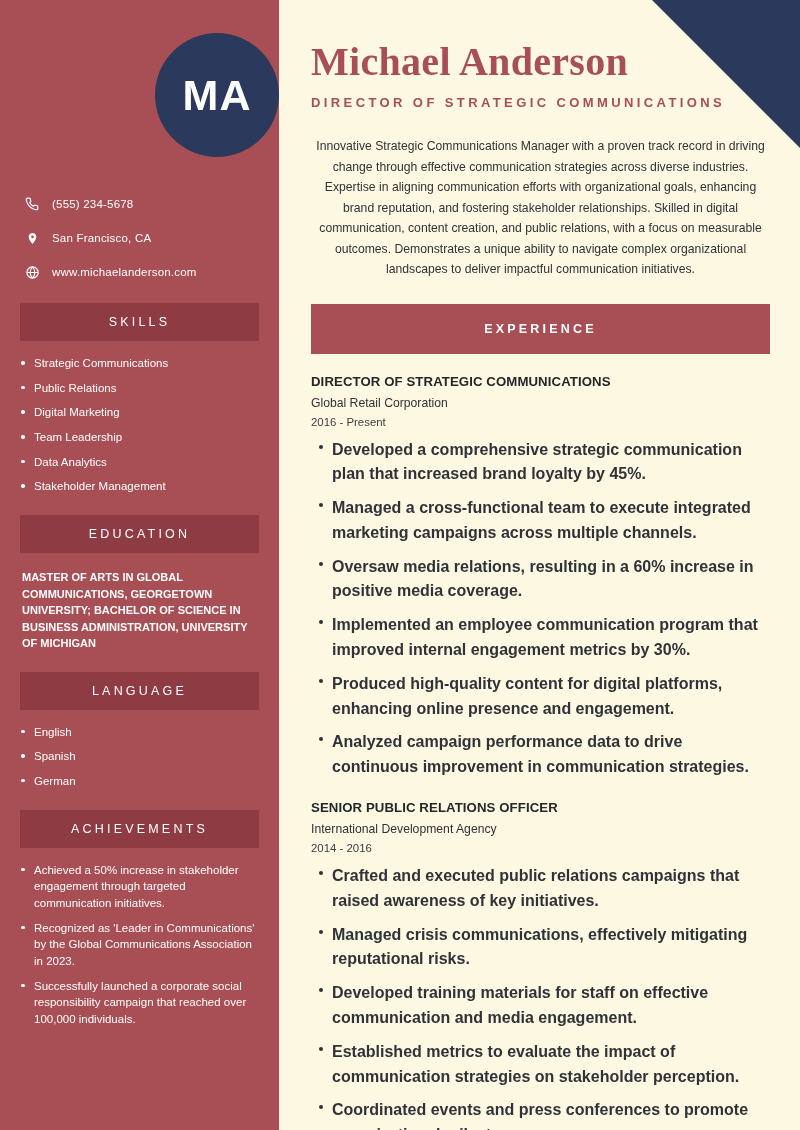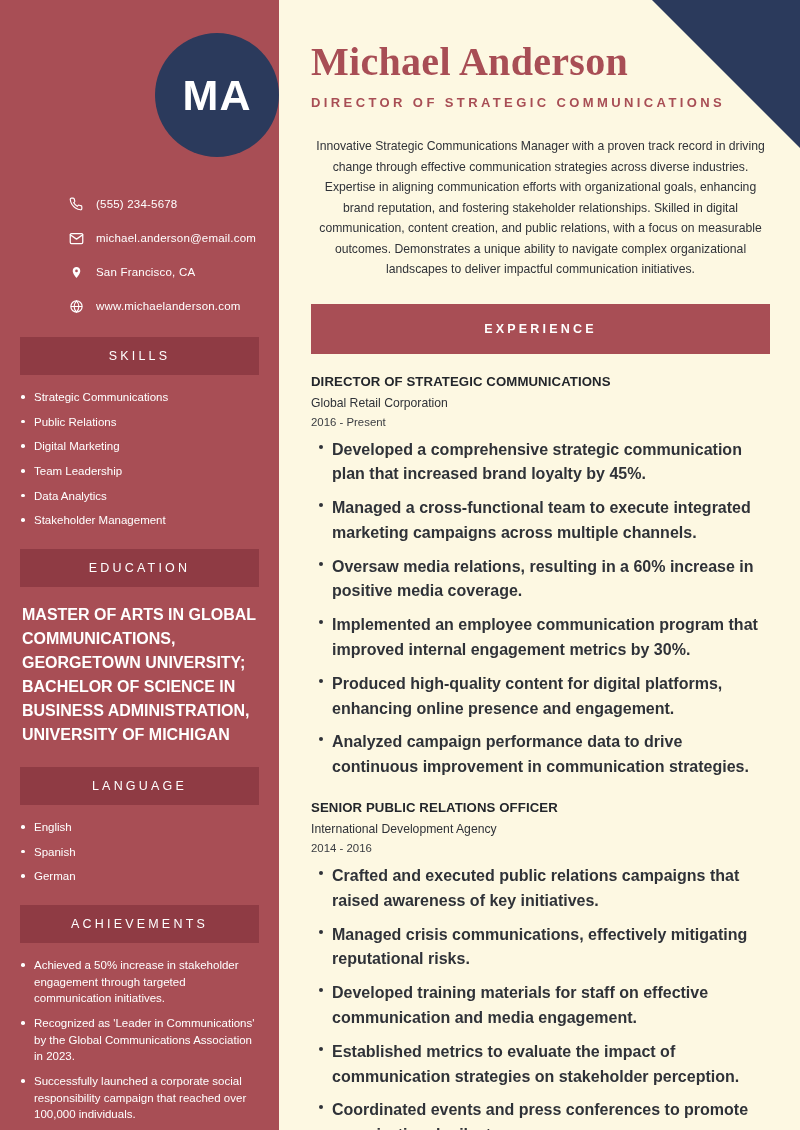--- a/index.html
+++ b/index.html
@@ -46,21 +46,20 @@
     justify-content: center;
     font-size: 43px;
     font-weight: bold;
     letter-spacing: 1px;
     font-family: "Liberation Sans", sans-serif;
   }
 
   .contact-list {
     margin-top: 38px;
     padding-left: 22px;
-    margin-left: 44px;
   }
   .contact-item {
     display: flex;
     align-items: center;
     margin-bottom: 16px;
     font-size: 11.5px;
     color: #ffffff;
     letter-spacing: 0.2px;
   }
   .contact-icon {
@@ -108,21 +107,21 @@
     position: absolute;
     left: -13px;
     top: 6px;
     width: 3.5px;
     height: 3.5px;
     border-radius: 50%;
     background: #ffffff;
   }
   .edu-text {
     padding: 16px 22px 0 22px;
-    font-size: 16px;
+    font-size: 11px;
     font-weight: bold;
     line-height: 1.5;
     color: #ffffff;
   }
 
   
   .main {
     flex: 1;
     position: relative;
     padding: 0 30px 0 32px;
@@ -238,29 +237,20 @@
 
       <div class="contact-item">
         <span class="contact-icon">
           <svg width="14" height="14" viewBox="0 0 24 24" fill="none" stroke="#ffffff" stroke-width="2" stroke-linecap="round" stroke-linejoin="round">
               <path d="M22 16.92v3a2 2 0 0 1-2.18 2 19.79 19.79 0 0 1-8.63-3.07 19.5 19.5 0 0 1-6-6A19.79 19.79 0 0 1 2.12 4.18 2 2 0 0 1 4.11 2h3a2 2 0 0 1 2 1.72c.127.96.36 1.9.7 2.81a2 2 0 0 1-.45 2.11L8.09 9.91a16 16 0 0 0 6 6l1.27-1.27a2 2 0 0 1 2.11-.45c.91.34 1.85.573 2.81.7A2 2 0 0 1 22 16.92z"></path>
             </svg>
         </span>
         <span>(555) 234-5678</span>
       </div>
 
-      <div class="contact-item">
-        <span class="contact-icon">
-          <svg width="15" height="15" viewBox="0 0 24 24" fill="none" stroke="#ffffff" stroke-width="2" stroke-linecap="round" stroke-linejoin="round">
-              <rect x="2" y="4" width="20" height="16" rx="2"></rect>
-              <path d="M22 6l-10 7L2 6"></path>
-            </svg>
-        </span>
-        <span>michael.anderson@email.com</span>
-      </div>
 
       <div class="contact-item">
         <span class="contact-icon">
           <svg width="13" height="15" viewBox="0 0 24 24" fill="#ffffff" stroke="none">
               <path d="M12 2C8.13 2 5 5.13 5 9c0 5.25 7 13 7 13s7-7.75 7-13c0-3.87-3.13-7-7-7zm0 9.5A2.5 2.5 0 1 1 12 6.5a2.5 2.5 0 0 1 0 5z"></path>
             </svg>
         </span>
         <span>San Francisco, CA</span>
       </div>
 

